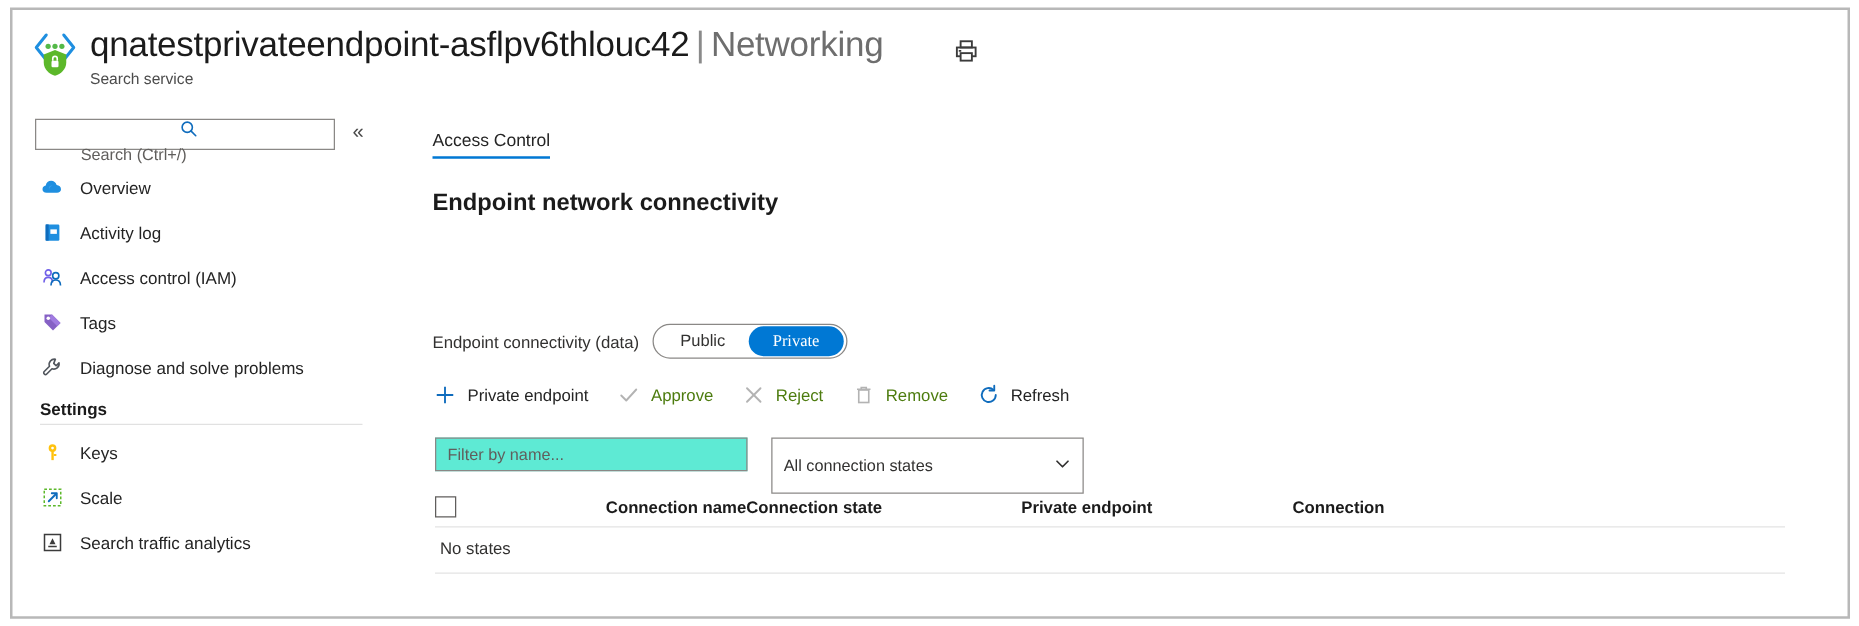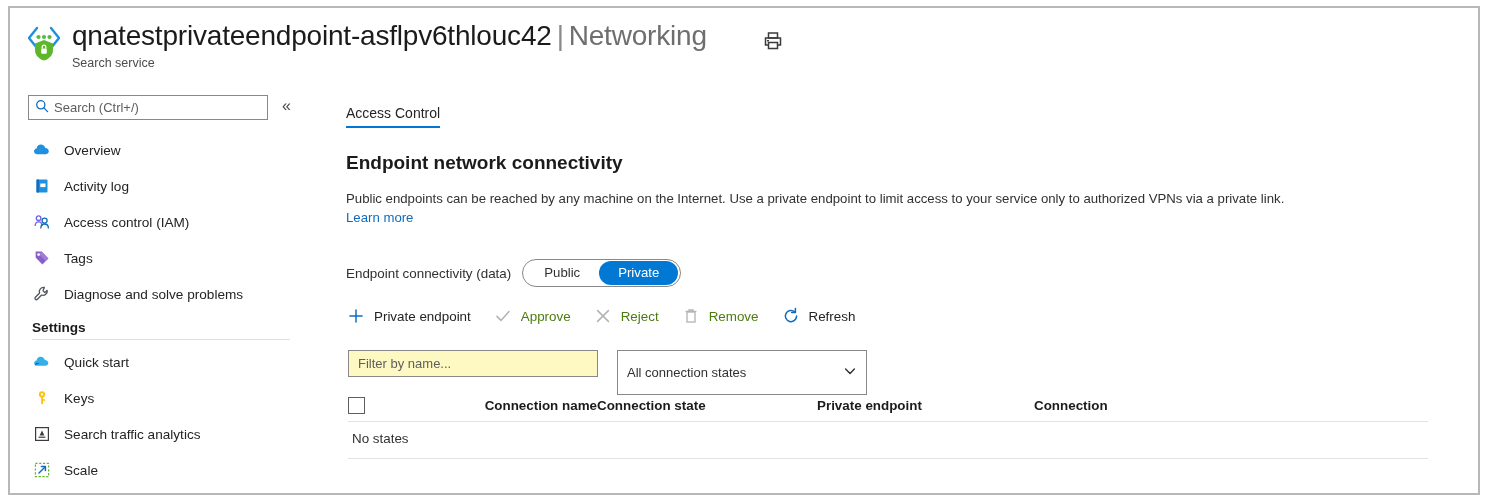--- a/index.html
+++ b/index.html
@@ -34,21 +34,21 @@
     position: absolute; left: 62px; top: 48px;
     font-size: 12.5px; color: #4c4c4c;
   }
 
   
   .sidebar { position: absolute; left: 0; top: 76px; width: 310px; height: 413px; }
   .search-wrap { position: absolute; left: 18px; top: 11px; width: 240px; height: 25px; }
   .search-box {
     width: 100%; height: 100%;
     border: 1px solid #8a8886; background: #fff;
-    display: flex; align-items: center; padding-left: 6px;
+    display: flex; align-items: center; padding-left: 6px; flex-direction: column;
   }
   .search-box input {
     border: none; outline: none; flex: 1;
     font-family: "Liberation Sans", sans-serif;
     font-size: 13px; color: #323130; padding-left: 5px; background: transparent;
   }
   .search-box input::placeholder { color: #605e5c; }
   .collapse-btn {
     position: absolute; left: 272px; top: 14px;
     font-size: 16px; color: #4a4a4a; cursor: pointer; line-height: 1;
@@ -94,37 +94,37 @@
   .pillgroup {
     display: flex; align-items: center;
     border: 1px solid #8a8886; border-radius: 16px;
     height: 28px; padding: 2px; background: #fff;
   }
   .pill {
     height: 24px; line-height: 24px; padding: 0 19px;
     border-radius: 13px; font-size: 13.2px; cursor: pointer;
     color: #323130; white-space: nowrap;
   }
-  .pill.on { background: #0078d4; color: #ffffff; }
+  .pill.on { background: #0078d4; color: #ffffff; font-family: Liberation Serif, serif; }
 
   .cmdbar { position: absolute; left: 4px; top: 222px; display: flex; align-items: center; }
   .cmd {
     display: flex; align-items: center; margin-right: 22px;
     font-size: 13.4px; color: #242424; cursor: pointer; white-space: nowrap;
   }
   .cmd.disabled { color: #4d7c0f; cursor: default; }
   .cmd-ico {
     width: 20px; height: 20px; margin-right: 8px;
     display: flex; align-items: center; justify-content: center; flex: none;
   }
 
   .filters { position: absolute; left: 6px; top: 266px; display: flex; }
   .txtfilter {
     width: 250px; height: 27px; border: 1px solid #8a8886;
-    background: #fef9c3; padding: 0 9px;
+    background: #5eead4; padding: 0 9px;
     font-family: "Liberation Sans", sans-serif; font-size: 13px; color: #323130;
   }
   .txtfilter::placeholder { color: #605e5c; }
   .selfilter {
     margin-left: 19px; width: 250px; height: 45px;
     border: 1px solid #8a8886; background: #fff;
     display: flex; align-items: center; justify-content: space-between;
     padding: 0 9px; font-size: 13px; color: #323130; cursor: pointer;
   }
 
@@ -251,79 +251,66 @@
           <svg width="18" height="18" viewBox="0 0 18 18">
             <path d="M11.3 2.4 a4.2 4.2 0 0 0-4.7 5.6 L2.4 12.2 a1.4 1.4 0 0 0 2 2 L8.6 10 a4.2 4.2 0 0 0 5.6-4.7 L11.9 7.6 L10 5.7 Z" fill="none" stroke="#50555c" stroke-width="1.3" stroke-linejoin="round"></path>
           </svg>
         </span>
         <span class="nav-lbl">Diagnose and solve problems</span>
       </div>
 
       <div class="nav-group">Settings</div>
       <div class="nav-rule"></div>
 
-      <div class="nav-item">
-        <span class="nav-ico">
-          <svg width="18" height="18" viewBox="0 0 18 18">
-            <path d="M4.3 12.8 C2.3 12.8 1.1 11.6 1.1 10.1 C1.1 8.7 2.1 7.6 3.5 7.4 C3.8 5.3 5.6 3.8 7.7 3.8 C9.7 3.8 11.4 5.1 11.9 7 C13.8 7.1 15.3 8.5 15.3 10.1 C15.3 11.7 14 12.8 12.3 12.8 Z" fill="#32b0e7"></path>
-            <path d="M2.2 12.8 C3.4 11.2 4.9 10.6 6.4 11.1 C5.4 9.7 4 9.4 2.9 10.2 C2.1 10.8 1.9 11.9 2.2 12.8 Z" fill="#0f6cbd"></path>
-          </svg>
-        </span>
-        <span class="nav-lbl">Quick start</span>
-      </div>
 
       <div class="nav-item">
         <span class="nav-ico">
           <svg width="18" height="18" viewBox="0 0 18 18">
             <circle cx="9" cy="5.4" r="3.1" fill="#ffc20e"></circle>
             <circle cx="9" cy="5.4" r="1.1" fill="#ffffff"></circle>
             <rect x="8.1" y="7.8" width="1.9" height="7.3" fill="#ffc20e"></rect>
             <rect x="10" y="10.2" width="2.1" height="1.6" fill="#ffc20e"></rect>
           </svg>
         </span>
         <span class="nav-lbl">Keys</span>
       </div>
 
       <div class="nav-item">
         <span class="nav-ico">
           <svg width="18" height="18" viewBox="0 0 18 18">
+            <rect x="2.4" y="2.4" width="13.2" height="13.2" fill="none" stroke="#5cb82a" stroke-width="1.2" stroke-dasharray="2.2 1.6"></rect>
+            <path d="M6 12 L12 6" stroke="#0f6cbd" stroke-width="1.5" stroke-linecap="round"></path>
+            <path d="M8.4 5.6 L12.4 5.6 L12.4 9.6" fill="none" stroke="#0f6cbd" stroke-width="1.5" stroke-linecap="round" stroke-linejoin="round"></path>
+          </svg>
+        </span>
+        <span class="nav-lbl">Scale</span>
+      </div>
+
+      <div class="nav-item">
+        <span class="nav-ico">
+          <svg width="18" height="18" viewBox="0 0 18 18">
             <rect x="2.6" y="2.6" width="12.8" height="12.8" fill="none" stroke="#3b3b3b" stroke-width="1.2"></rect>
             <path d="M9 5.6 L11.4 10.4 L6.6 10.4 Z" fill="#3b3b3b"></path>
             <rect x="5.6" y="11.6" width="6.8" height="1.2" fill="#3b3b3b"></rect>
           </svg>
         </span>
         <span class="nav-lbl">Search traffic analytics</span>
       </div>
 
-      <div class="nav-item">
-        <span class="nav-ico">
-          <svg width="18" height="18" viewBox="0 0 18 18">
-            <rect x="2.4" y="2.4" width="13.2" height="13.2" fill="none" stroke="#5cb82a" stroke-width="1.2" stroke-dasharray="2.2 1.6"></rect>
-            <path d="M6 12 L12 6" stroke="#0f6cbd" stroke-width="1.5" stroke-linecap="round"></path>
-            <path d="M8.4 5.6 L12.4 5.6 L12.4 9.6" fill="none" stroke="#0f6cbd" stroke-width="1.5" stroke-linecap="round" stroke-linejoin="round"></path>
-          </svg>
-        </span>
-        <span class="nav-lbl">Scale</span>
-      </div>
-
     </div>
   </div>
 
   <div class="main">
 
     <div class="tabbar">
       <span class="tab">Access Control</span>
     </div>
 
     <div class="h2">Endpoint network connectivity</div>
 
-    <div class="desc">
-      <span>Public endpoints can be reached by any machine on the Internet. Use a private endpoint to limit access to your service only to authorized VPNs via a private link.</span><br>
-      <a class="link">Learn more</a>
-    </div>
 
     <div class="toggle-row">
       <span class="toggle-lbl">Endpoint connectivity (data)</span>
       <div class="pillgroup">
         <span class="pill">Public</span>
         <span class="pill on">Private</span>
       </div>
     </div>
 
     <div class="cmdbar">

